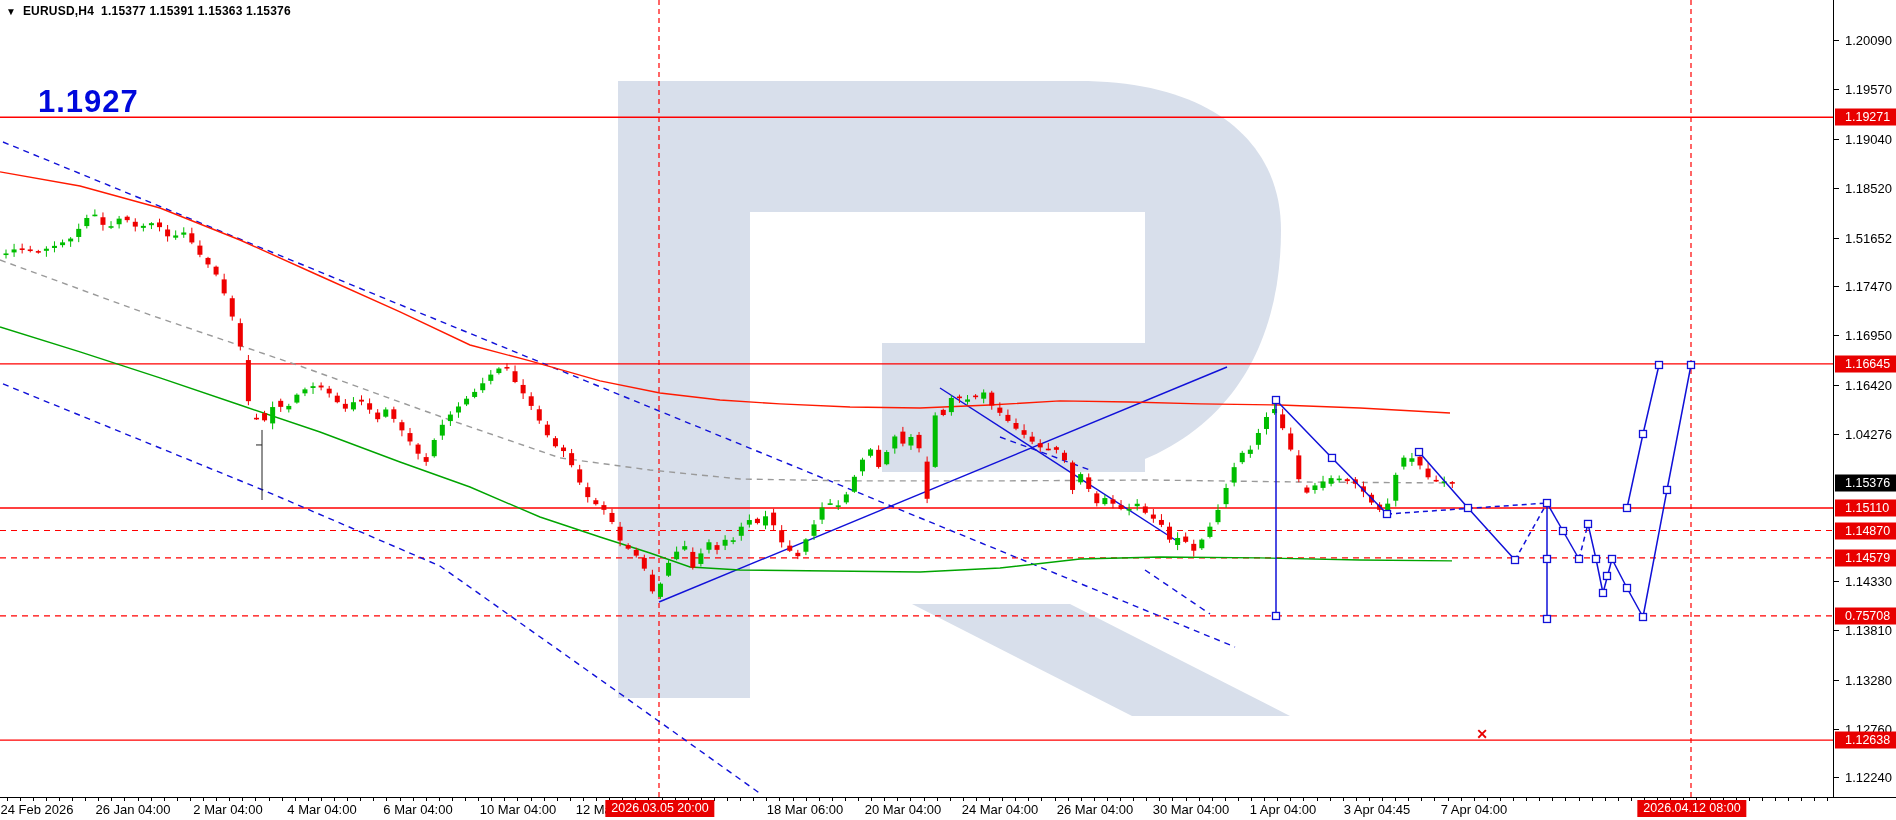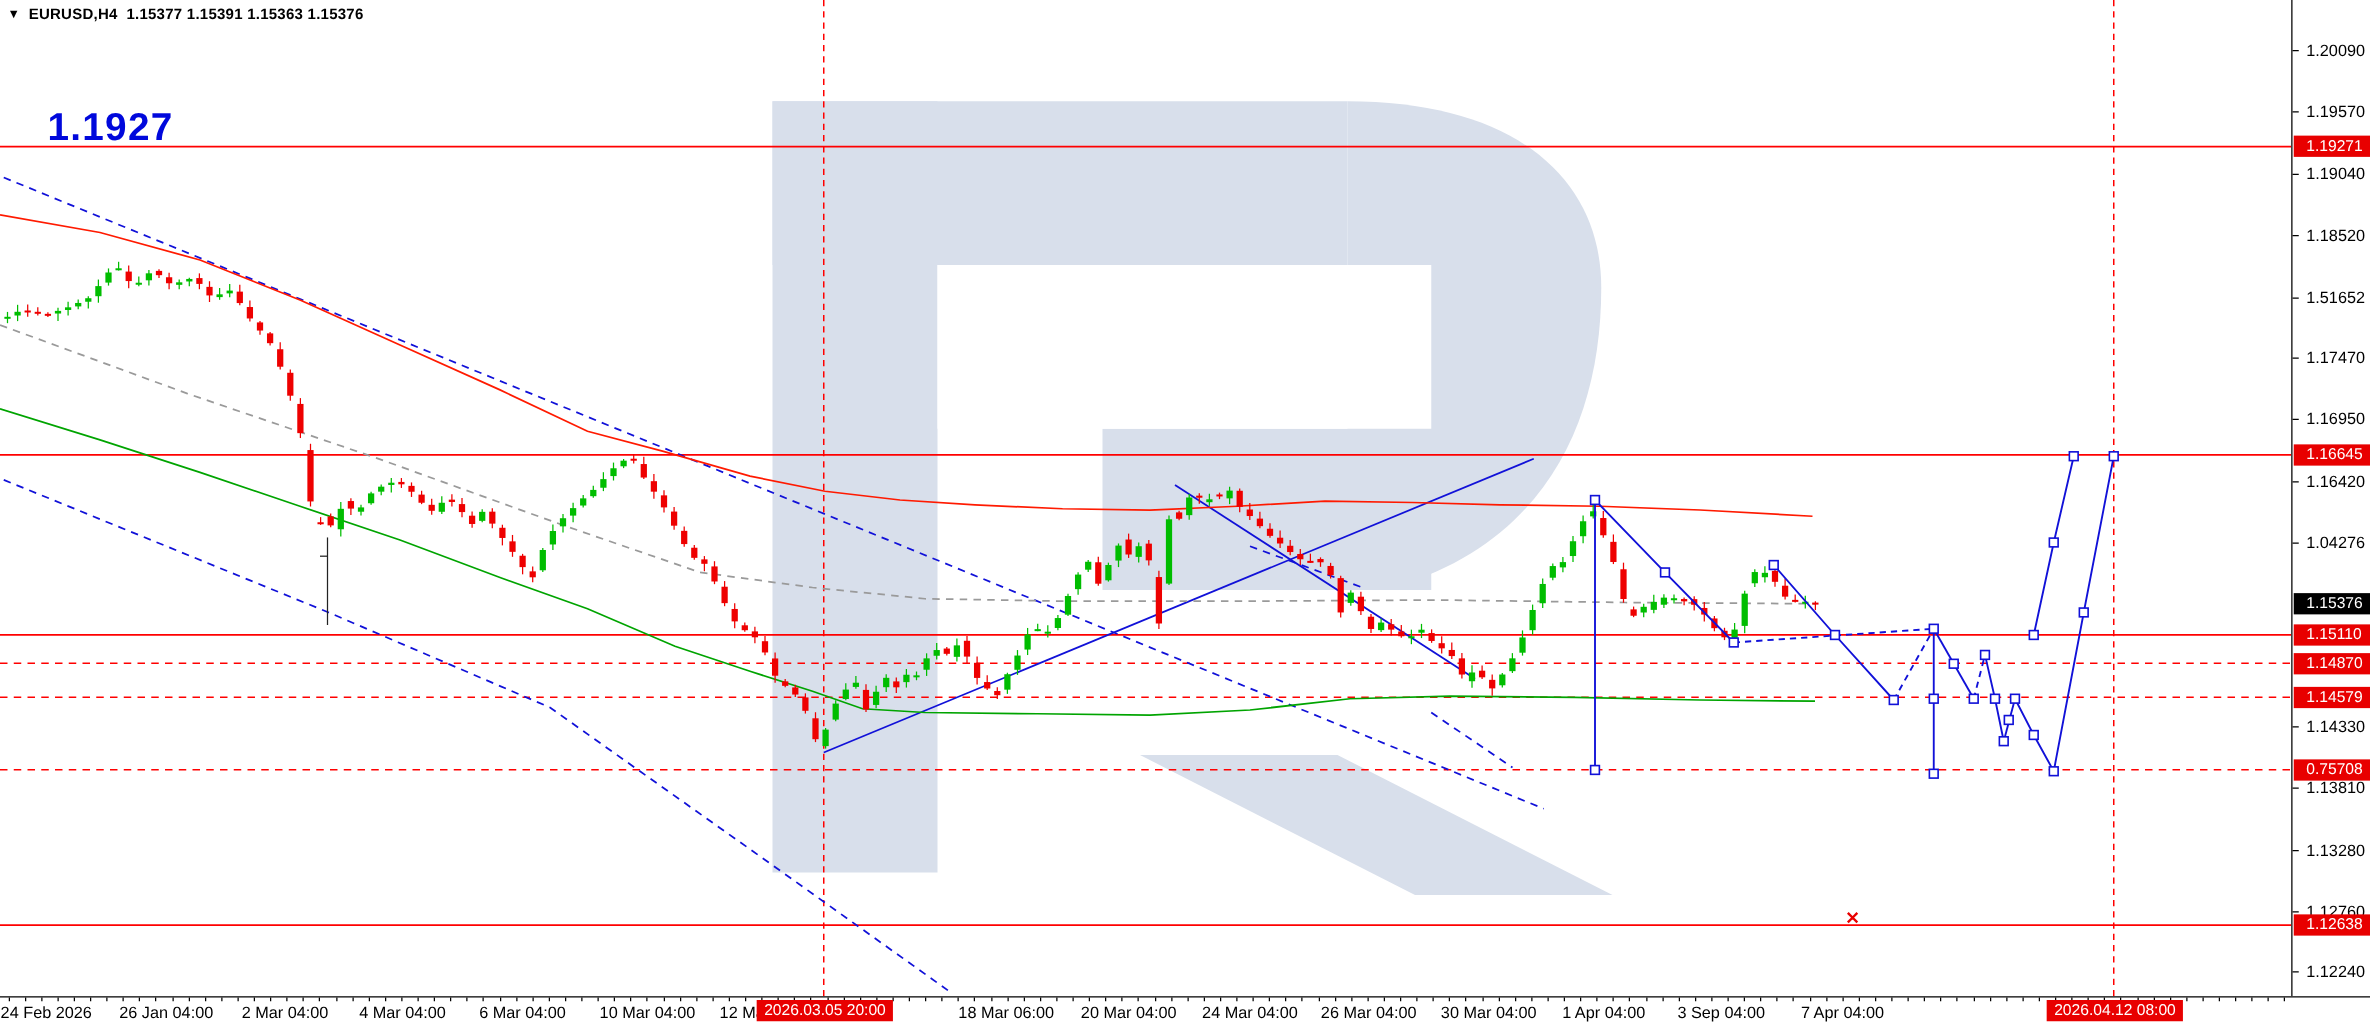--- a/index.html
+++ b/index.html
@@ -674,19 +674,19 @@
       <div class="tax-label" style="left: 322px;">4 Mar 04:00</div>
       <div class="tax-label" style="left: 418px;">6 Mar 04:00</div>
       <div class="tax-label" style="left: 518px;">10 Mar 04:00</div>
       <div class="tax-label" style="left: 614px;">12 Mar 04:00</div>
       <div class="tax-label" style="left: 805px;">18 Mar 06:00</div>
       <div class="tax-label" style="left: 903px;">20 Mar 04:00</div>
       <div class="tax-label" style="left: 1000px;">24 Mar 04:00</div>
       <div class="tax-label" style="left: 1095px;">26 Mar 04:00</div>
       <div class="tax-label" style="left: 1191px;">30 Mar 04:00</div>
       <div class="tax-label" style="left: 1283px;">1 Apr 04:00</div>
-      <div class="tax-label" style="left: 1377px;">3 Sep 04:00</div>
+      <div class="tax-label" style="left: 1377px;">3 Apr 04:45</div>
       <div class="tax-label" style="left: 1474px;">7 Apr 04:00</div>
       <div class="tbadge" style="left: 660px;">2026.03.05 20:00</div>
       <div class="tbadge" style="left: 1692px;">2026.04.12 08:00</div>
     </div>
 
 </div>
 
 </body></html>

